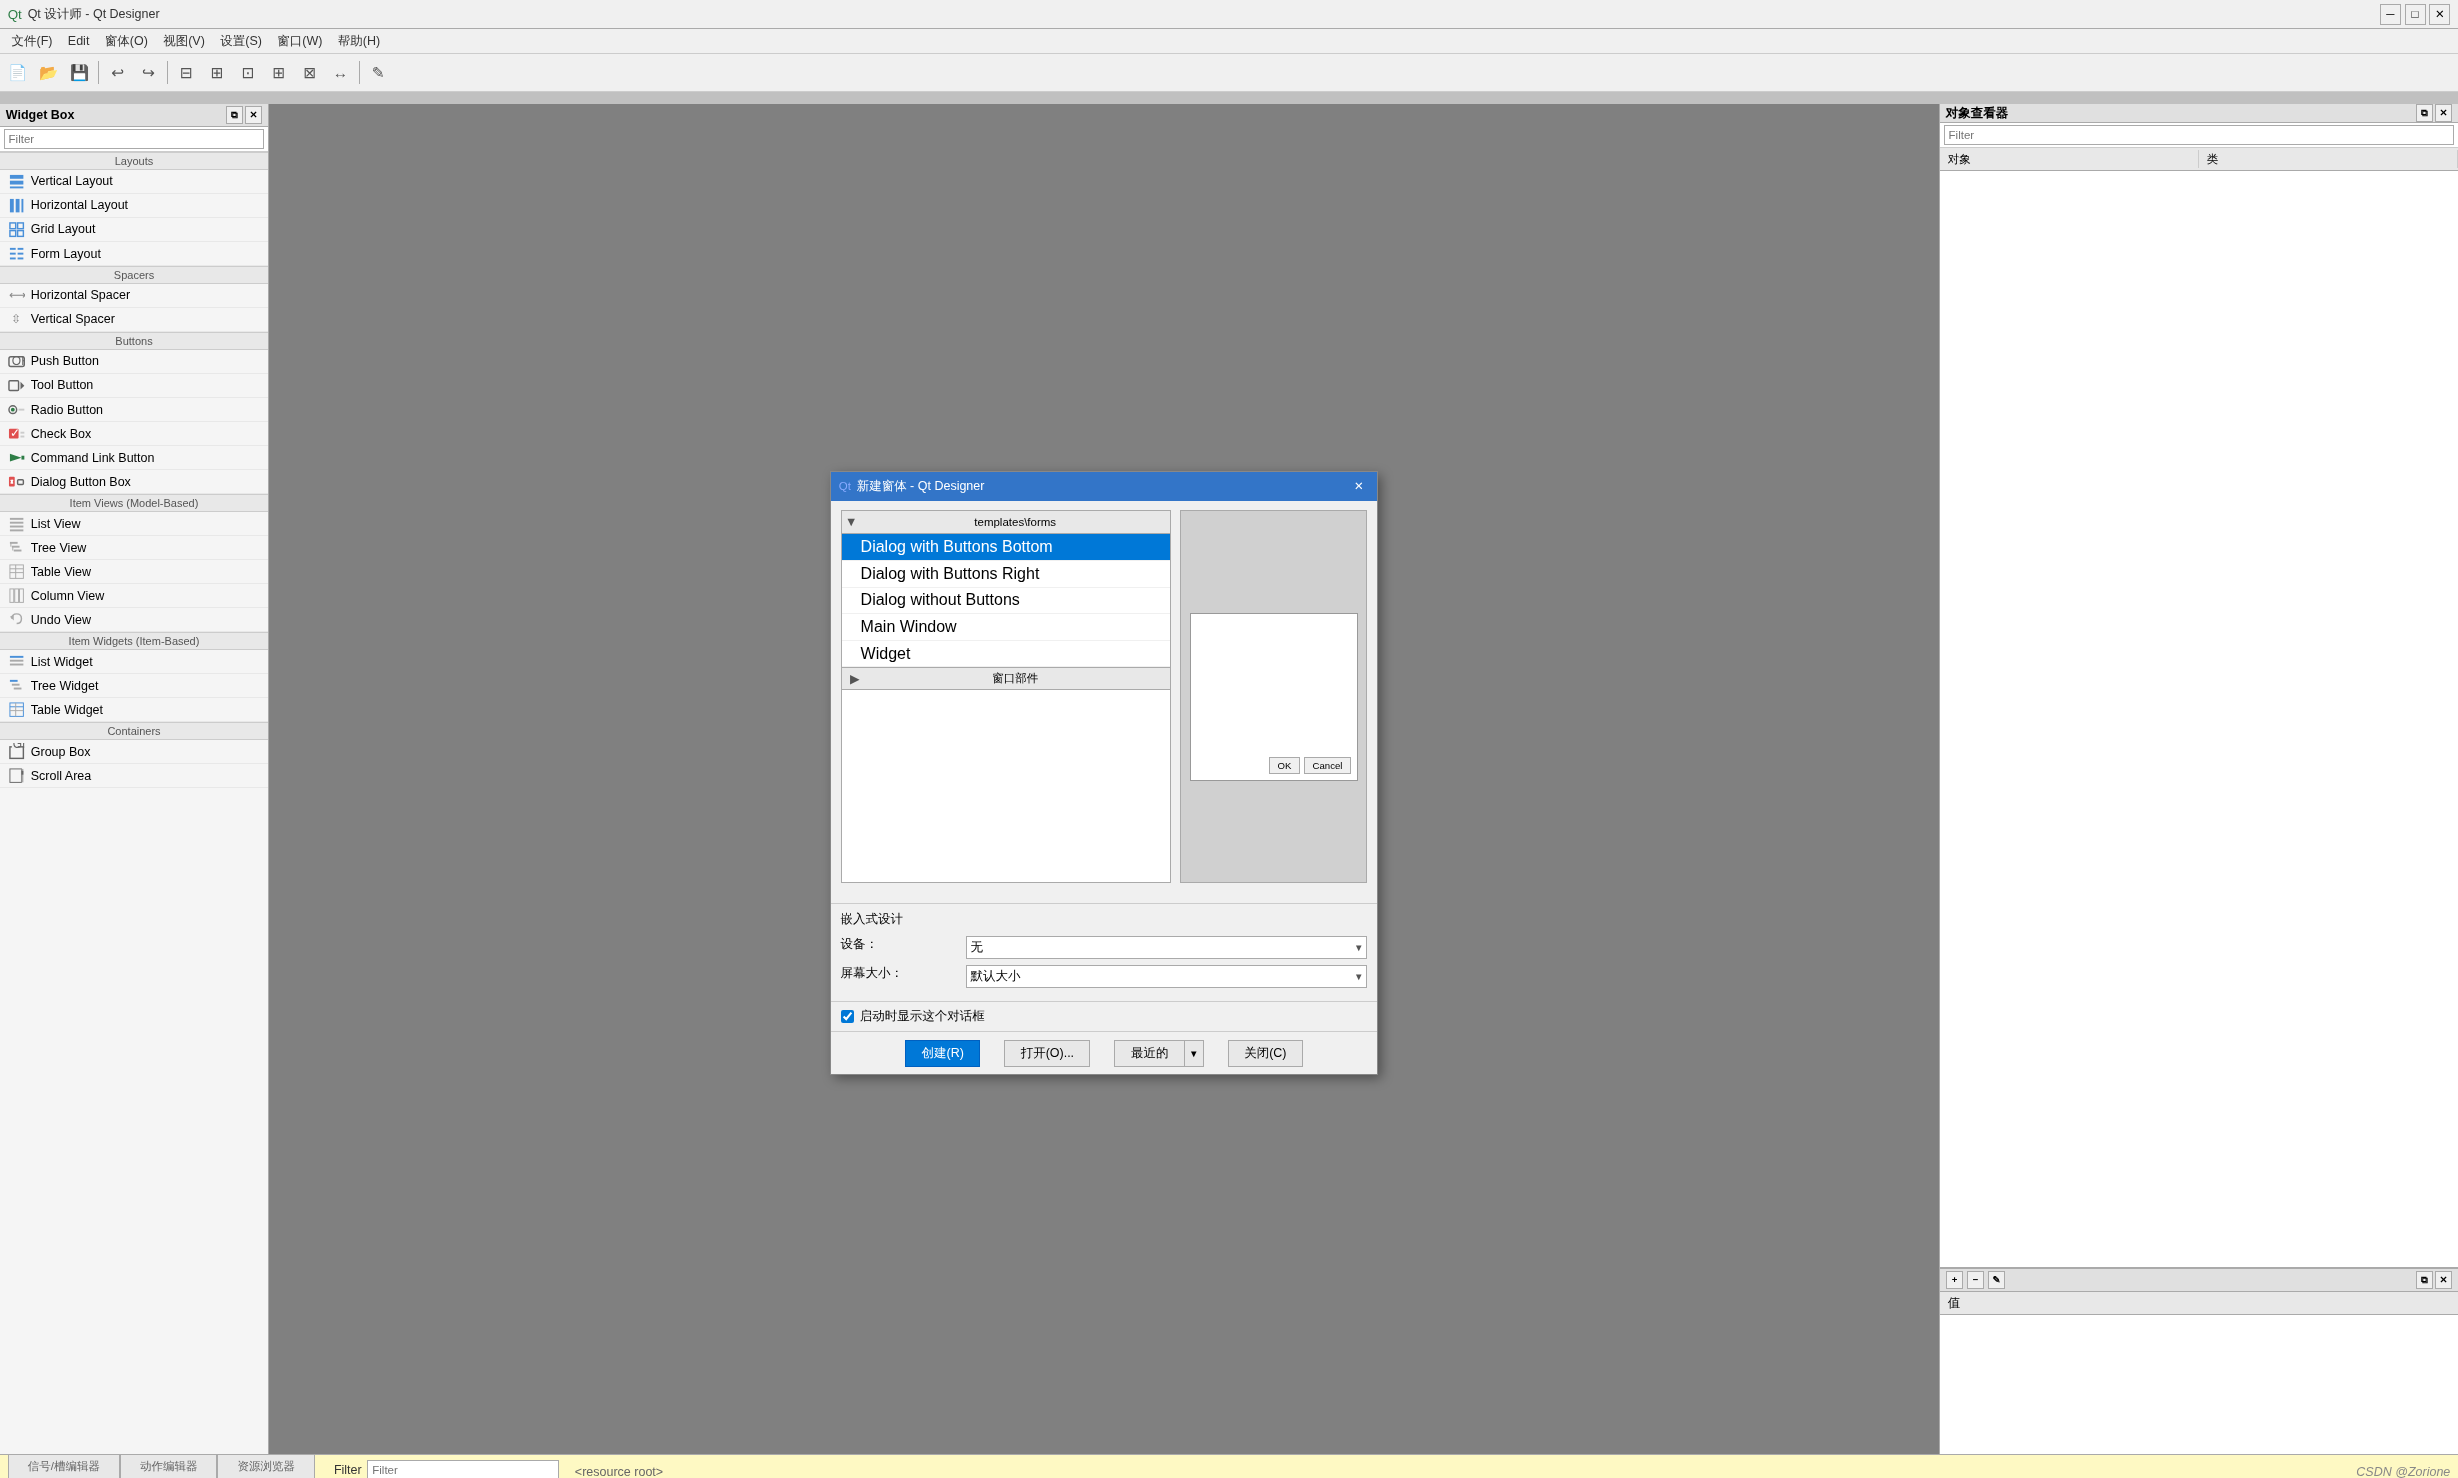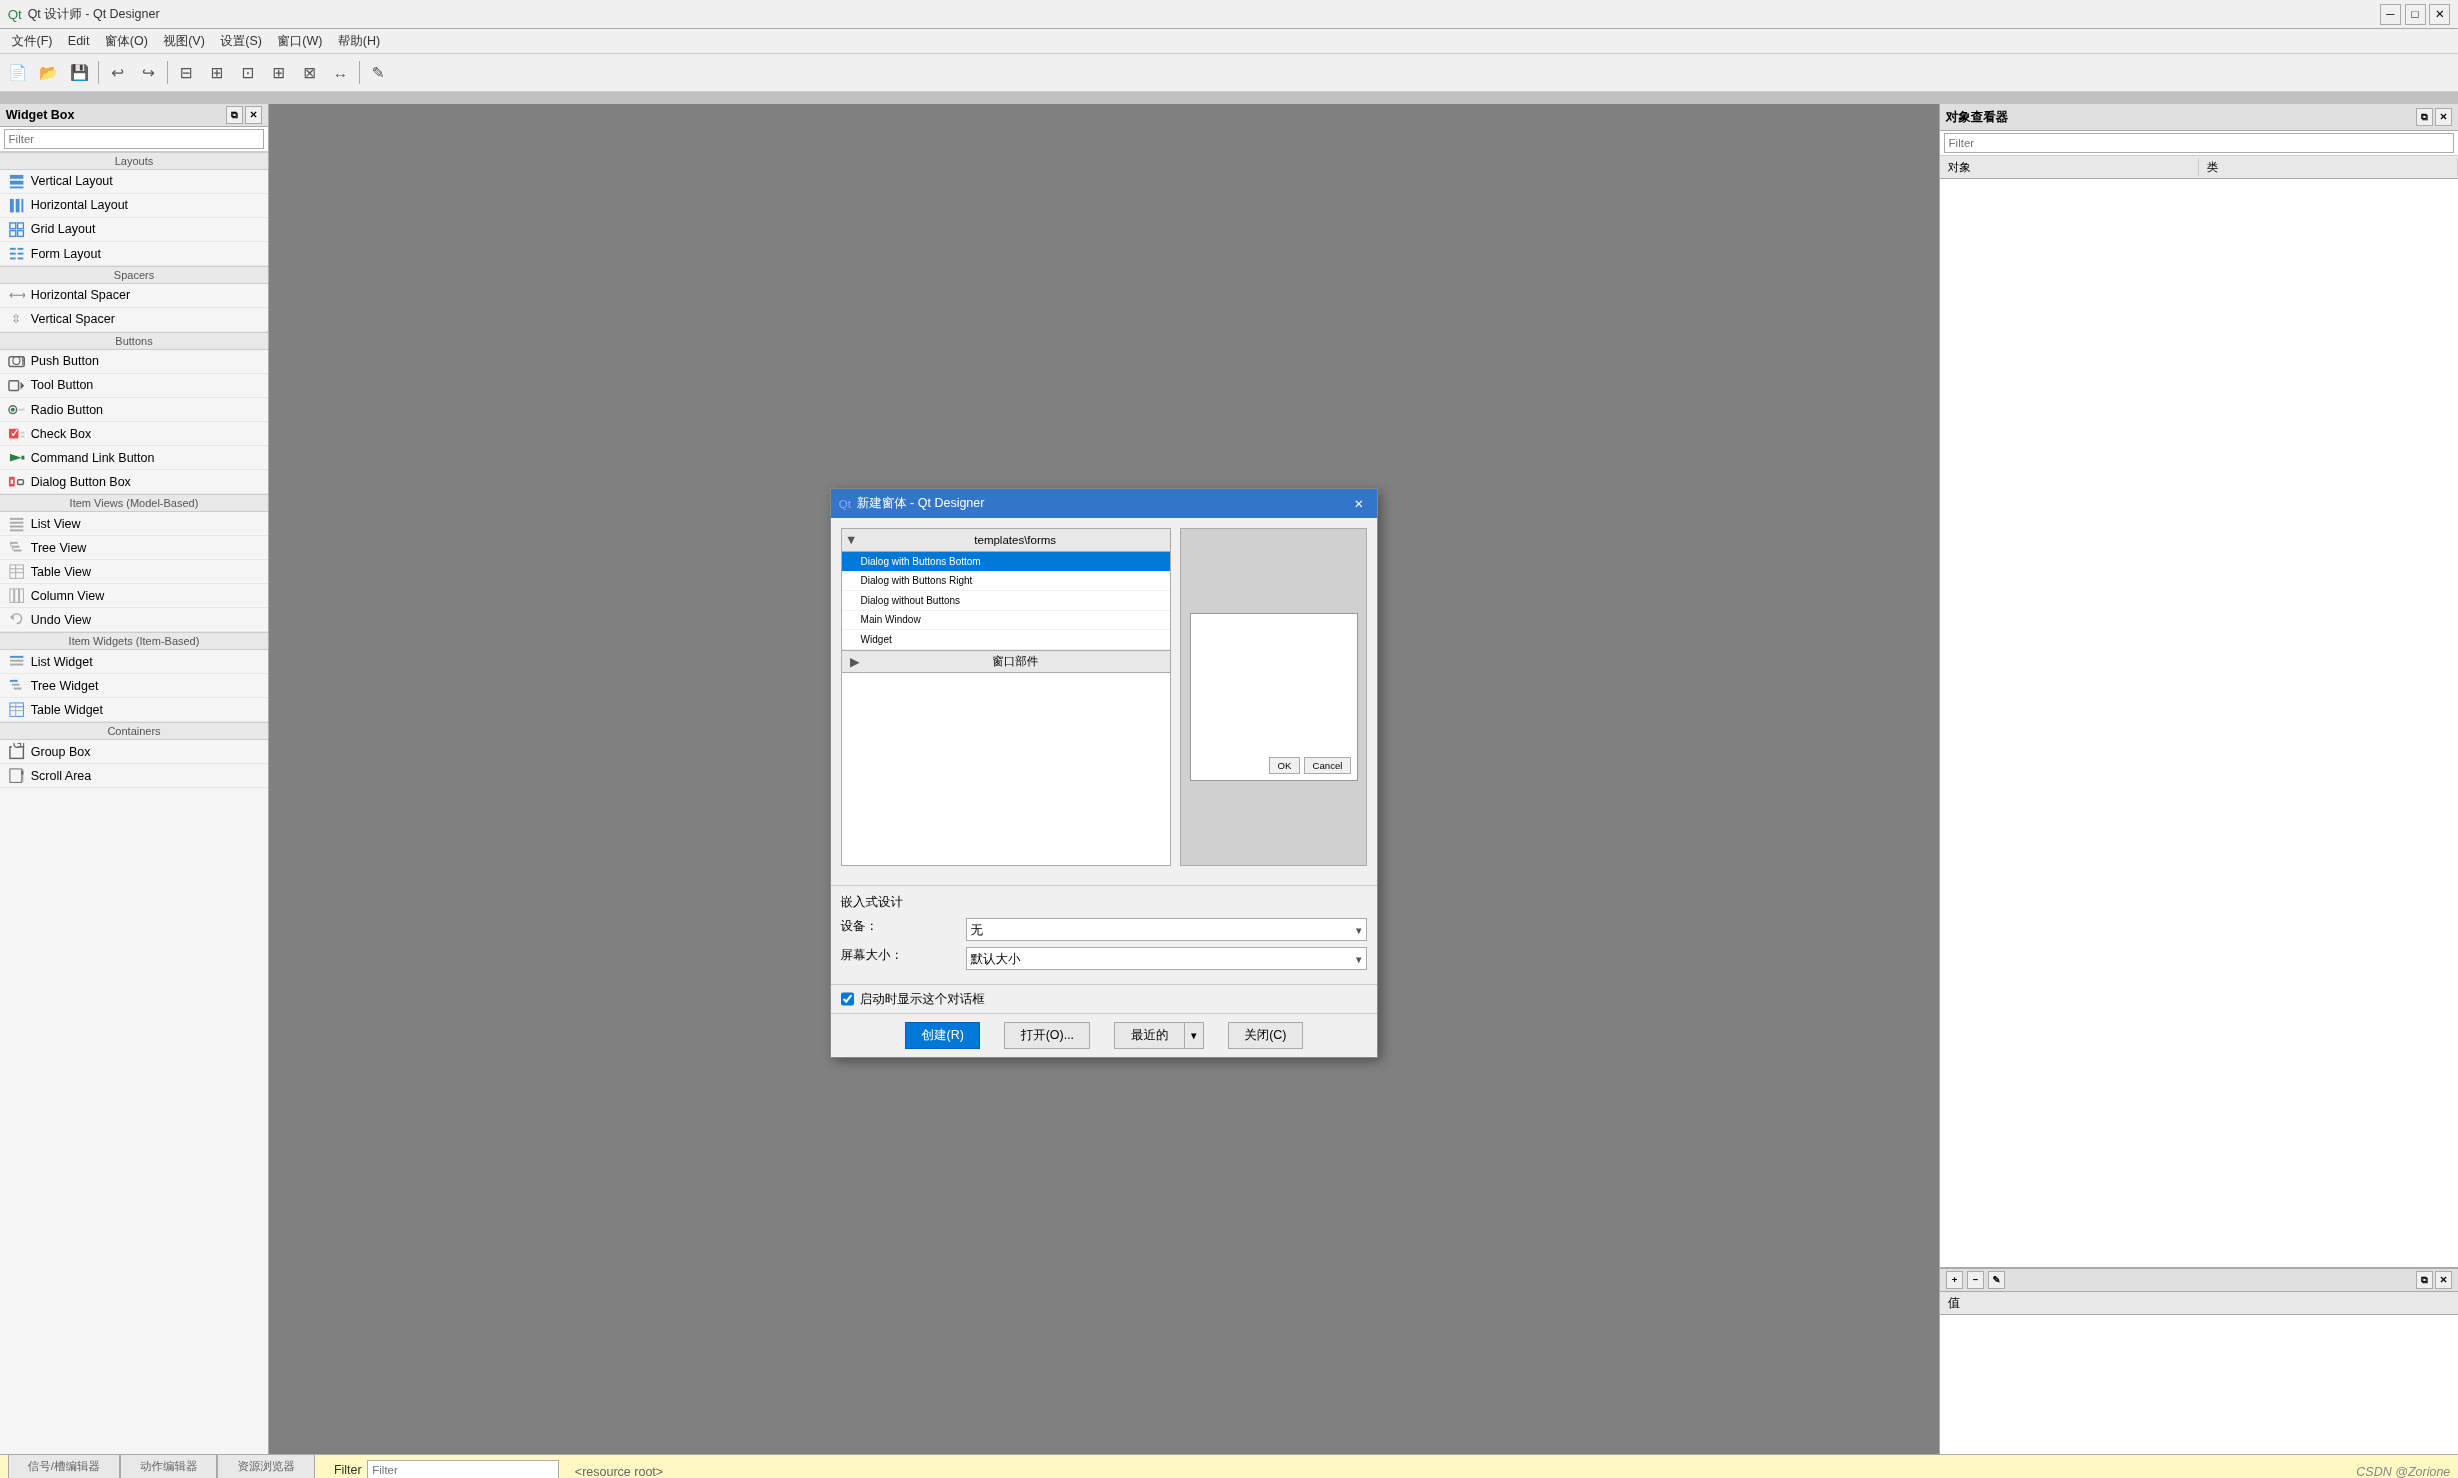--- a/index.html
+++ b/index.html
@@ -80,21 +80,21 @@
       flex: 1; background: #808080; position: relative; overflow: hidden;
     }
 
     
     .right-panel {
       width: 519px; min-width: 519px;
       background: #f5f5f5; border-left: 1px solid #aaa;
       display: flex; flex-direction: column;
     }
     .object-viewer-header {
-      height: 27px; background: #e0e0e0; border-bottom: 1px solid #aaa;
+      height: 19px; background: #e0e0e0; border-bottom: 1px solid #aaa;
       display: flex; align-items: center; justify-content: space-between;
       padding: 0 5.8px; font-size: 11.5px; font-weight: bold;
     }
     .object-filter { height: 25px; padding: 1.9px 3.8px; background: white; border-bottom: 1px solid #ccc; }
     .object-filter-input { width: 100%; height: 100%; border: 1px solid #aaa; padding: 0 3.8px; font-size: 11.5px; outline: none; }
     .object-columns {
       display: flex; background: #e8e8e8; border-bottom: 1px solid #aaa;
       height: 23px; align-items: center;
     }
     .object-col { flex: 1; padding: 1.9px 7.7px; font-size: 11.5px; border-right: 1px solid #ccc; }
@@ -146,21 +146,21 @@
     .template-list-container {
       flex: 1; border: 1px solid #aaa; background: white;
     }
     .template-header {
       background: #e8e8e8; border-bottom: 1px solid #aaa;
       display: flex; align-items: center; height: 23px;
     }
     .template-arrow { width: 19px; text-align: center; cursor: pointer; color: #555; }
     .template-title { flex: 1; text-align: center; font-size: 11.5px; padding: 1.9px; }
     .template-item {
-      padding: 3.8px 19px; cursor: pointer; font-size: 10px; border-bottom: 1px solid #f0f0f0;
+      padding: 3.8px 19px; cursor: pointer; font-size: 16px; border-bottom: 1px solid #f0f0f0;
     }
     .template-item.selected { background: #0078d7; color: white; }
     .template-subheader {
       background: #e8e8e8; border-bottom: 1px solid #aaa; border-top: 1px solid #aaa;
       display: flex; align-items: center; height: 23px; padding: 0 3.8px;
     }
     .template-sub-title { flex: 1; text-align: center; font-size: 11.5px; }
 
     
     .preview-container {

